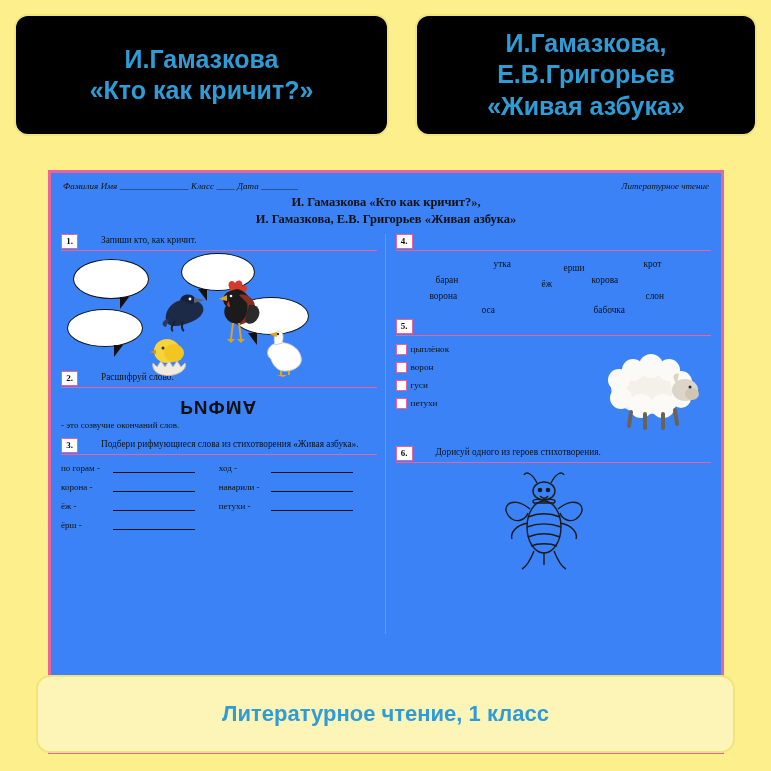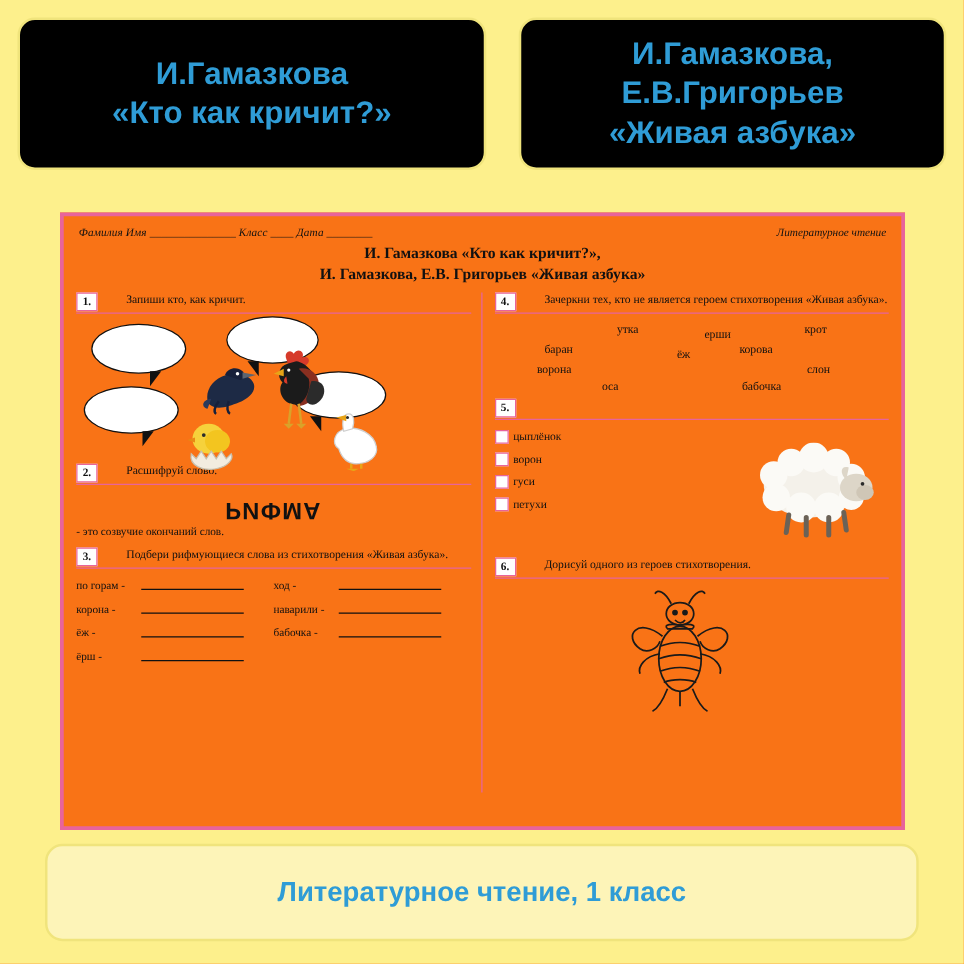--- a/index.html
+++ b/index.html
@@ -75,22 +75,22 @@
     font-weight: bold;
     font-size: 22px;
   }
 
   
   .sheet {
     position: absolute;
     left: 48px;
     top: 170px;
     width: 676px;
-    height: 494px;
-    background: #f97316;
+    height: 584px;
+    background: #3b82f6;
     border: 3px solid #e8649b;
     box-sizing: border-box;
     padding: 8px 10px 6px 10px;
     font-size: 9px;
     color: #111;
   }
   .sheet-header {
     display: flex;
     justify-content: space-between;
     align-items: baseline;
@@ -200,21 +200,21 @@
 
   
   .rhyme-grid {
     display: flex;
     margin-top: 8px;
     font-size: 9px;
   }
   .rhyme-col { width: 50%; }
   .rhyme-line {
     display: flex;
-    align-items: center;
+    align-items: flex-end;
     margin-bottom: 9px;
   }
   .rhyme-label { width: 52px; }
   .rhyme-rule {
     flex: 1;
     border-bottom: 1px solid #111;
     height: 8px;
     max-width: 82px;
   }
 
@@ -373,33 +373,32 @@
           <div class="rhyme-col">
             <div class="rhyme-line">
               <span class="rhyme-label">ход -</span>
               <span class="rhyme-rule"></span>
             </div>
             <div class="rhyme-line">
               <span class="rhyme-label">наварили -</span>
               <span class="rhyme-rule"></span>
             </div>
             <div class="rhyme-line">
-              <span class="rhyme-label">бабочка -</span>
+              <span class="rhyme-label">петухи -</span>
               <span class="rhyme-rule"></span>
             </div>
           </div>
         </div>
       </div>
 
       <div class="col col-right">
 
         <div class="task">
           <div class="task-head">
             <div class="num">4.</div>
-            <div class="task-text">Зачеркни тех, кто не является героем стихотворения «Живая азбука».</div>
           </div>
         </div>
 
         <div class="t4-words">
           <span style="left:98px; top:2px;">утка</span>
           <span style="left:168px; top:6px;">ерши</span>
           <span style="left:248px; top:2px;">крот</span>
           <span style="left:40px; top:18px;">баран</span>
           <span style="left:146px; top:22px;">ёж</span>
           <span style="left:196px; top:18px;text-align:center;">корова</span>

